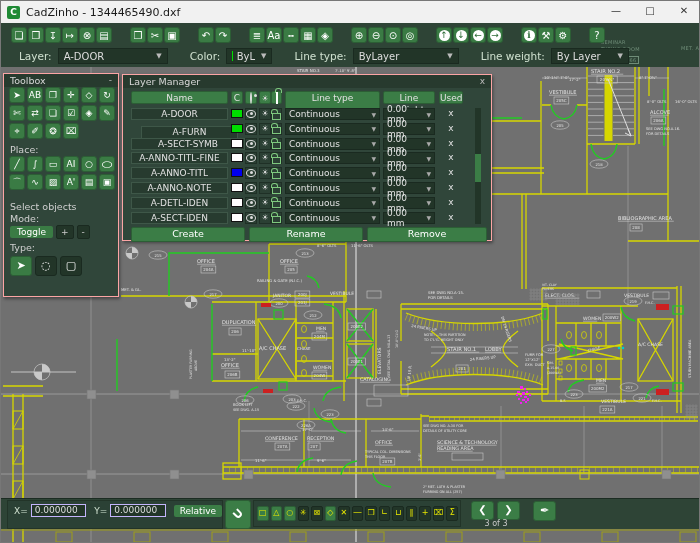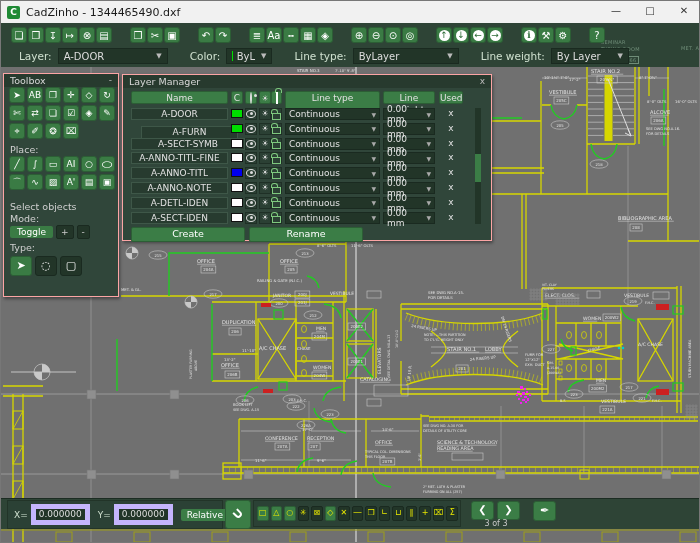--- a/index.html
+++ b/index.html
@@ -56,21 +56,21 @@
   .i-sun{color:#ddd;font-size:8px;line-height:8px;}
   .i-lock{width:7px;height:5px;border:1px solid #7ec87e;position:relative;margin-top:4px;}
   .i-lock:before{content:"";position:absolute;left:-2px;top:-5px;width:5px;height:4px;border:1px solid #7ec87e;border-bottom:none;border-radius:3px 3px 0 0;}
   #lmscroll{position:absolute;background:#223528;width:6px;}
   #lmthumb{position:absolute;left:0;width:6px;background:#3b7d46;}
   .lmbtn{position:absolute;height:13px;background:#3b7d46;border:1px solid #2c5e35;border-radius:2px;color:#fff;font-size:9.5px;text-align:center;line-height:12px;}
   
   #statusbar{position:absolute;left:0;top:497px;width:700px;height:30px;background:#2e4436;border-top:1px solid #1c2c22;}
   #sbleft{position:absolute;left:6px;top:1px;width:214px;height:27px;background:#2b4135;border:1px solid #223428;}
   .sblabel{color:#cfe0cf;font-size:9px;}
-  .sbfield{background:#223528;border:5px solid #c4b5fd;color:#ddd;font-size:9px;height:11px;line-height:11px;padding:0 3px;}
+  .sbfield{background:#223528;border:1px solid #c4b5fd;color:#ddd;font-size:9px;height:11px;line-height:11px;padding:0 3px;}
   #relbtn{background:#3b7d46;color:#fff;font-size:9px;height:12px;line-height:12px;padding:0 6px;border-radius:2px;}
   #coords{position:absolute;left:0;top:15px;width:210px;text-align:center;color:#c9c9c9;font-size:7.5px;}
   #magnet{position:absolute;left:224px;top:1px;width:24px;height:27px;background:#3b7d46;border:1px solid #2c5e35;border-radius:3px;color:#fff;font-size:14px;text-align:center;}
   #magnet span{display:inline-block;transform:rotate(-45deg);line-height:25px;font-weight:bold;}
   #snappanel{position:absolute;left:252px;top:1px;width:208px;height:27px;background:#2b4135;border:1px solid #223428;display:flex;align-items:center;padding-left:3px;box-sizing:border-box;}
   .snbtn{width:11px;height:13px;margin-right:2px;background:#223528;border:1px solid #1a2a20;border-radius:2px;color:#e8e800;font-size:8px;line-height:12px;text-align:center;}
   .snbtn.on{background:#3b7d46;border-color:#2c5e35;}
   #navgroup{position:absolute;left:470px;top:1px;width:54px;height:28px;}
   .navbtn{position:absolute;top:1px;width:21px;height:17px;background:#3b7d46;border:1px solid #2c5e35;border-radius:3px;color:#fff;font-size:10px;line-height:16px;text-align:center;}
   #pageno{position:absolute;left:0;top:19px;width:50px;text-align:center;color:#c9c9c9;font-size:8px;}
@@ -812,20 +812,21 @@
         <div class="lmcell ccombo" style="left: 260px; width: 52px; top: 123.6px; height: 12px;">
           <span>0.00 mm</span>
           <span class="arr">▼</span>
         </div>
         <div class="lmcell " style="left: 316px; width: 24px; top: 123.6px; height: 12px; text-align: center;">x</div>
         <div id="lmscroll" style="left: 352px; top: 20px; height: 116px;">
           <div id="lmthumb" style="top:46px;height:28px"></div>
         </div>
         <div class="lmbtn" style="left: 126px; width: 112px; top: 139px;">Rename</div>
         <div class="lmbtn" style="left: 8px; width: 112px; top: 139px;">Create</div>
+        <div class="lmbtn" style="left: 244px; width: 118px; top: 139px;">Remove</div>
       </div>
   </div>
 
   <div id="statusbar">
     <div id="sbleft">
       <div style="display:flex;align-items:center;margin:3px 0 0 6px">
         <span class="sblabel">X=</span>
         <span class="sbfield" style="width:52px;margin:0 8px 0 3px">0.000000</span>
         <span class="sblabel">Y=</span>
         <span class="sbfield" style="width:52px;margin:0 8px 0 3px">0.000000</span>

